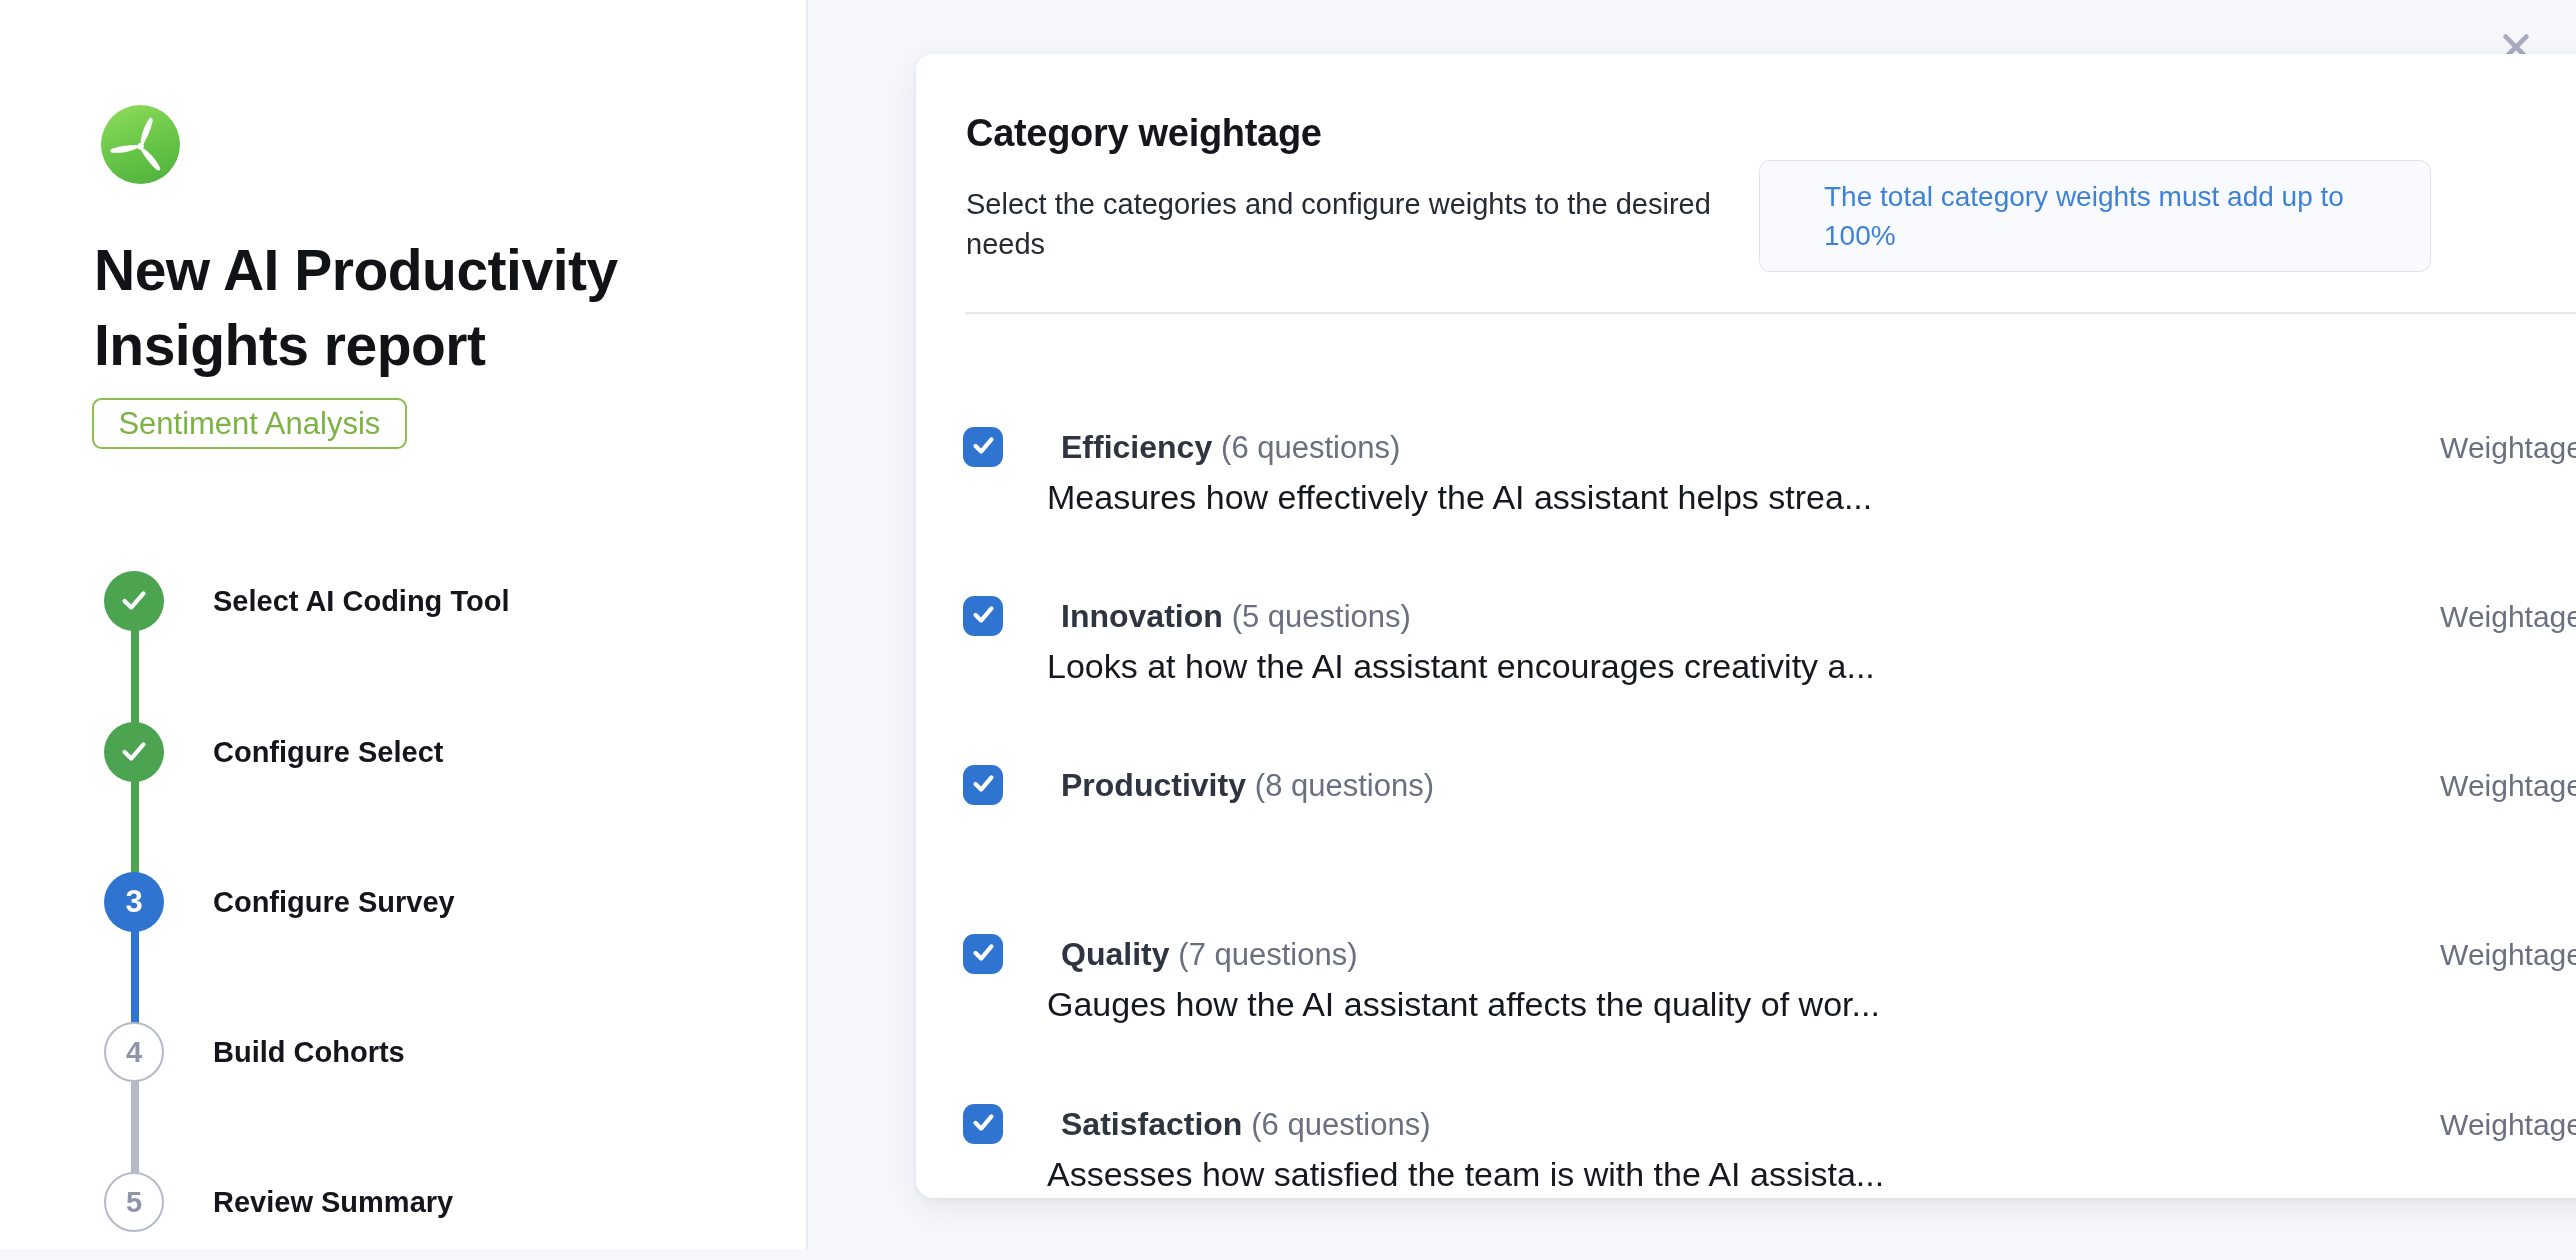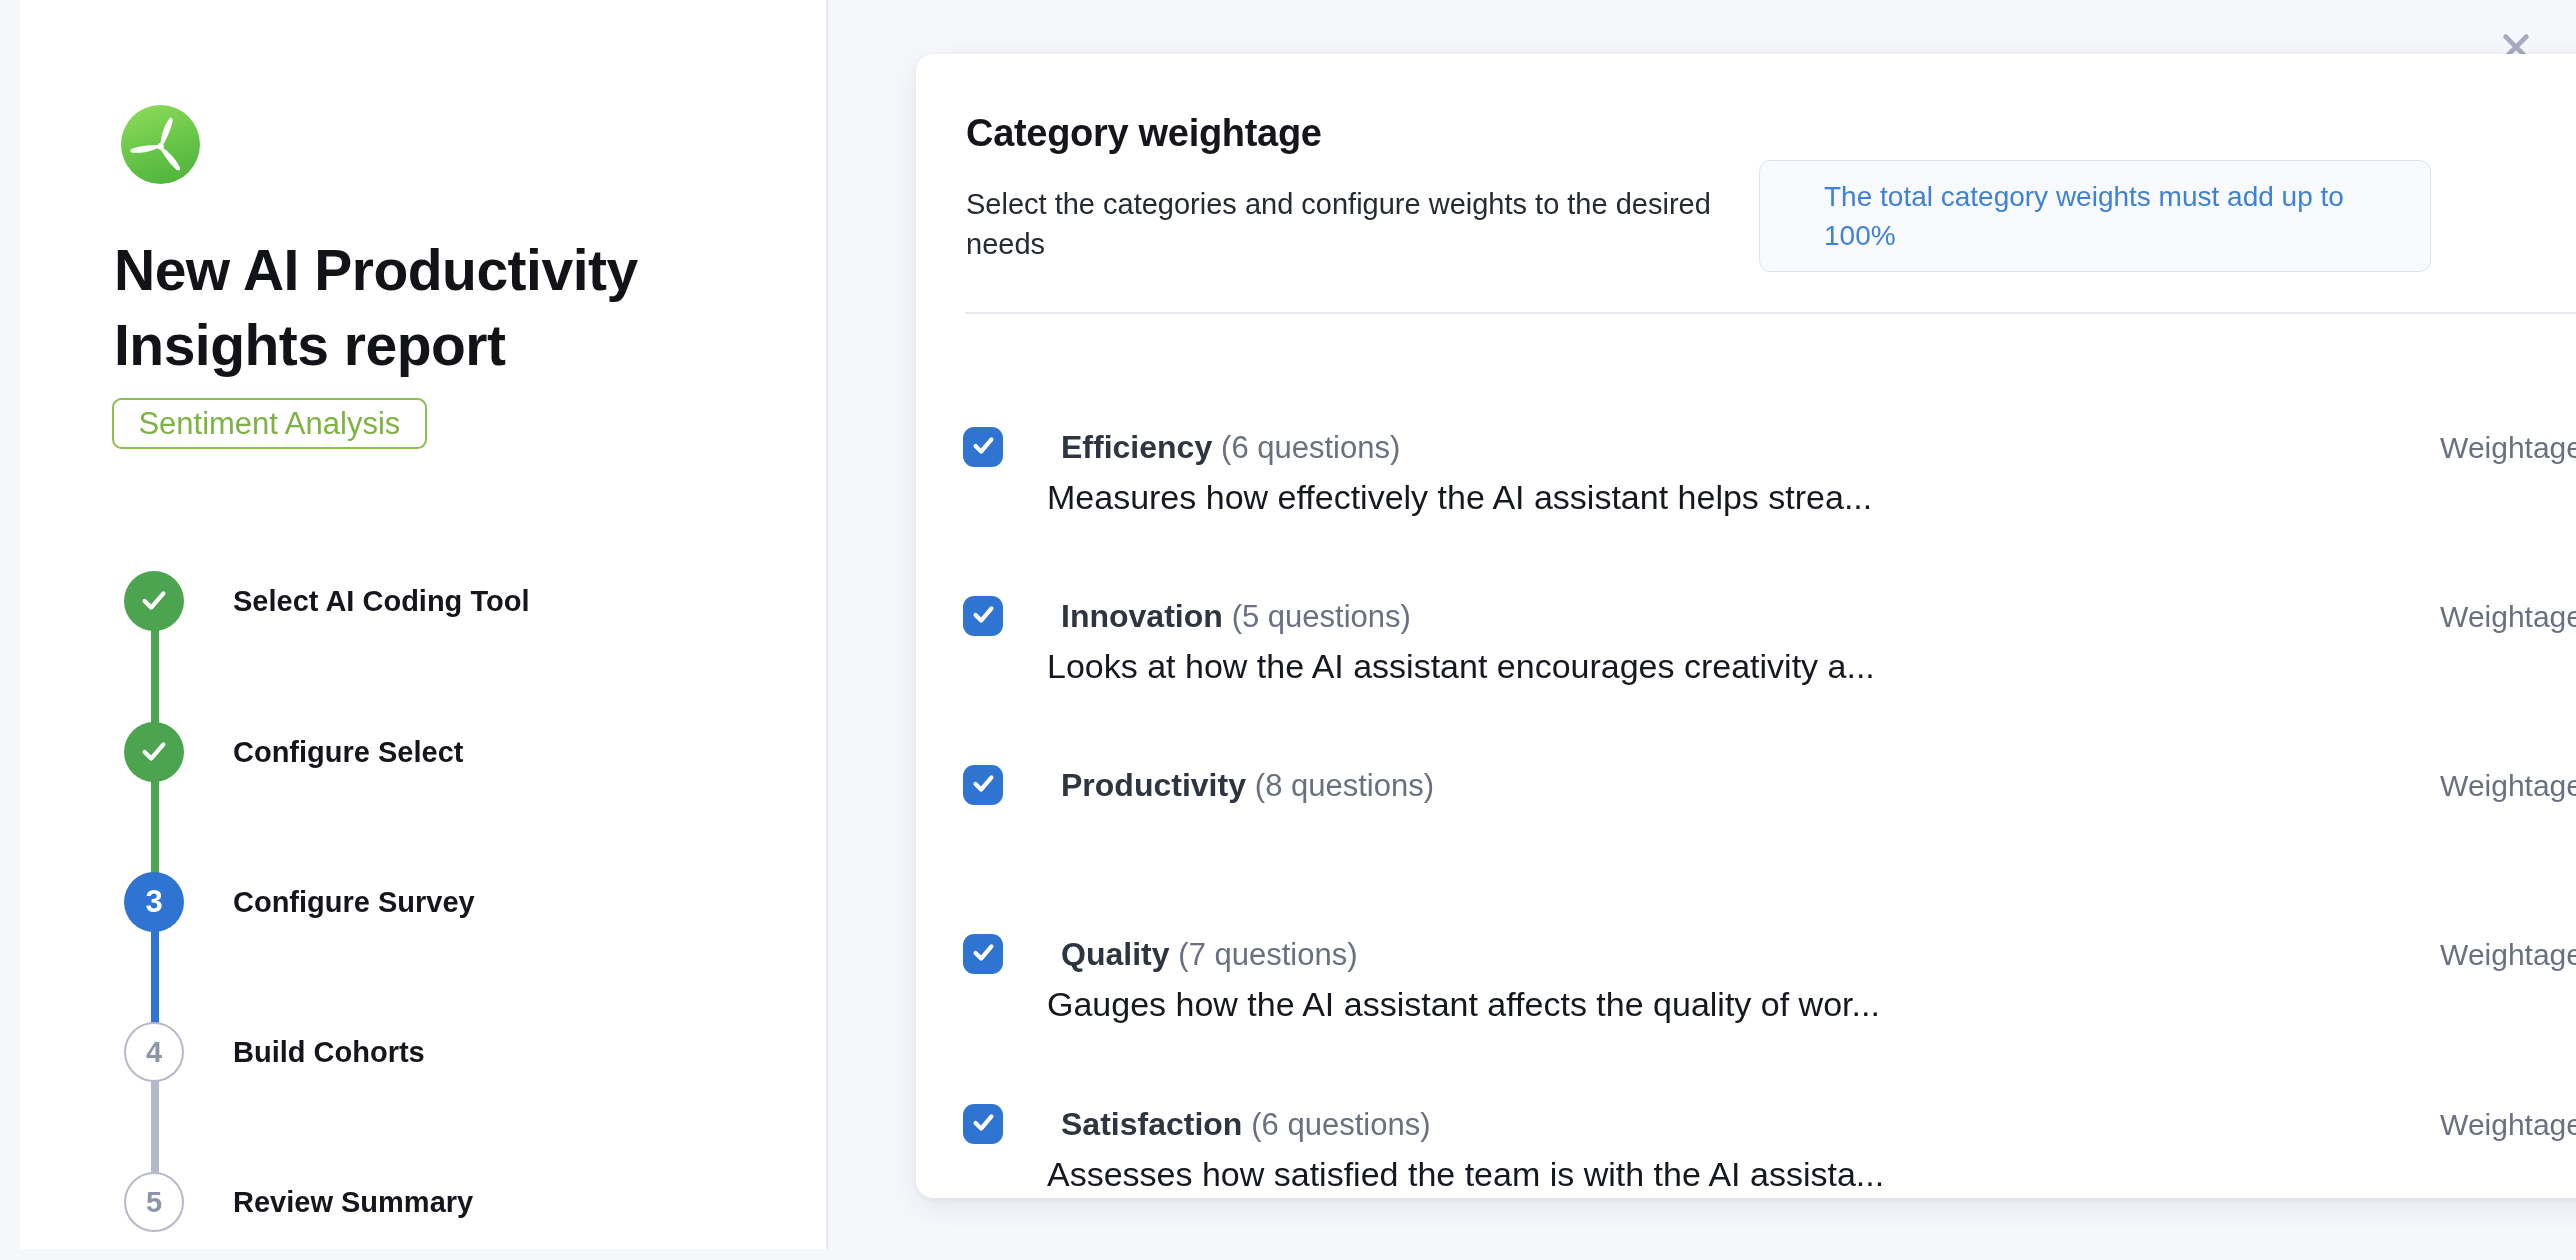--- a/index.html
+++ b/index.html
@@ -7,21 +7,21 @@
   body {
     font-family:"Liberation Sans", sans-serif;
     background:#f5f7fb;
     position:relative;
     color:#15181e;
   }
 
   
   .sidebar {
     position:absolute; left:0; top:0; width:808px; height:1249px;
-    background:#ffffff; border-right:2.8px solid #e8eaf0;margin-left:20px;
+    background:#ffffff; border-right:2.8px solid #e8eaf0;
   }
   .logo {
     position:absolute; left:101px; top:105px; width:79px; height:79px;
     border-radius:50%;
     background:linear-gradient(160deg,#90dd5b 0%,#66c447 55%,#4cb03c 100%);
   }
   .logo svg { position:absolute; left:0; top:0; }
   .sidebar-title {
     position:absolute; left:94px; top:233px; width:601px;
     font-size:57px; font-weight:700; line-height:75px; color:#111317;

